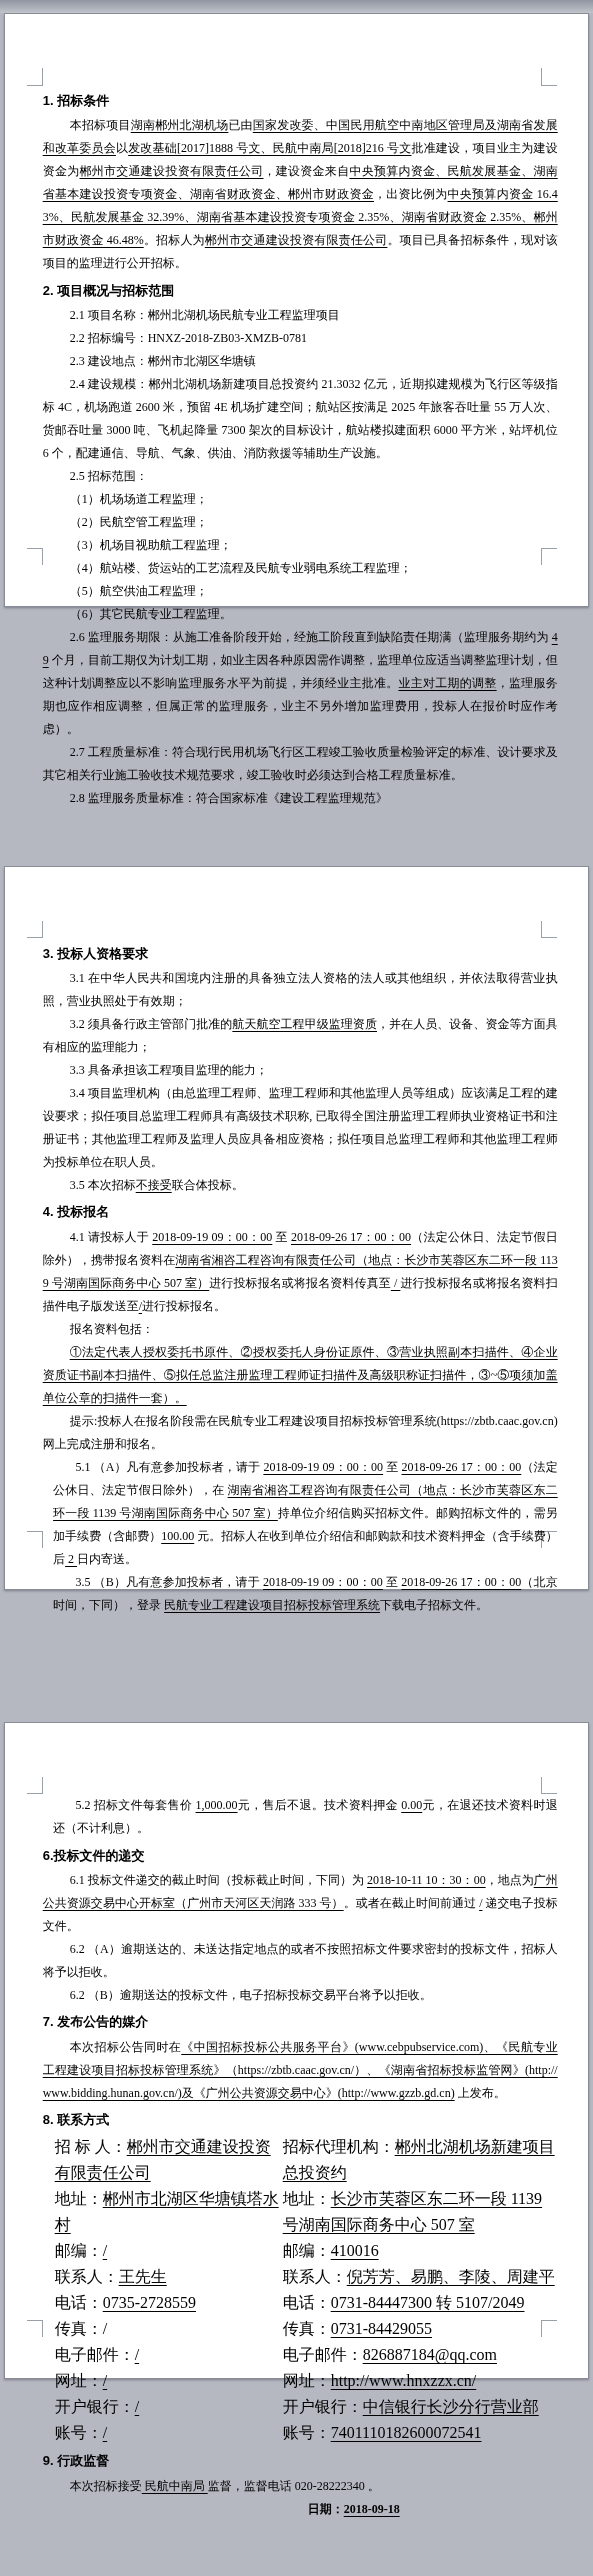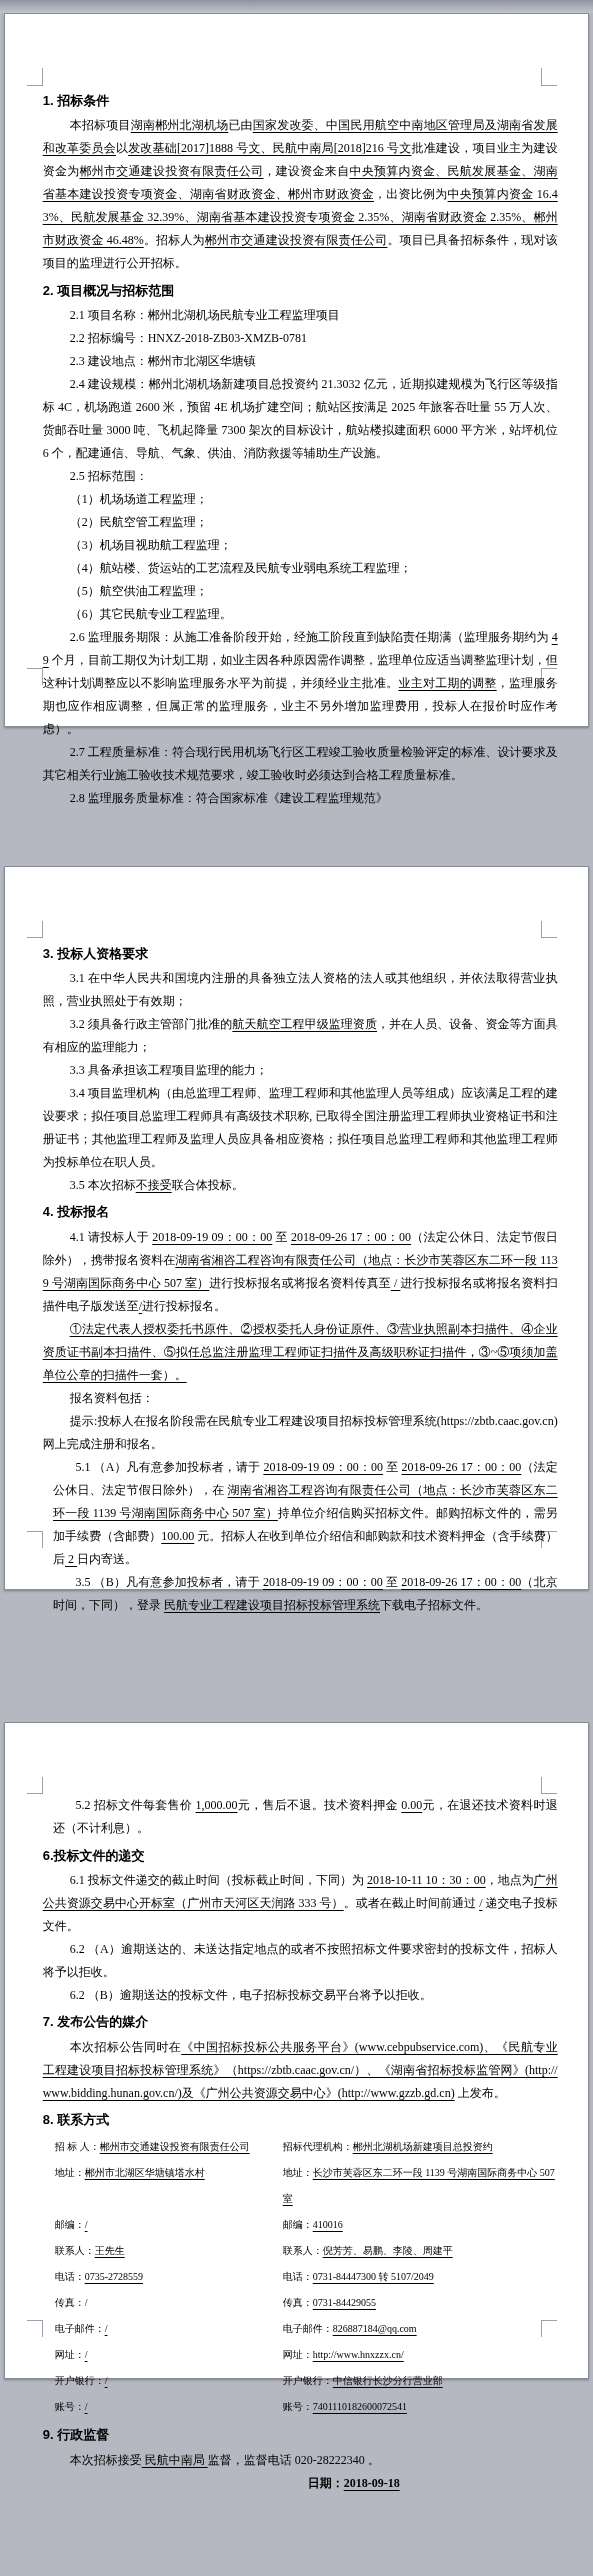--- a/index.html
+++ b/index.html
@@ -12,21 +12,21 @@
   .desk { position:relative; width:594px; height:2576px; background:#b5b8c1; }
   .desk::before {
     content:""; position:absolute; left:0; top:0; width:100%; height:13.4px;
     background:linear-gradient(#8f95a1,#c0c3ca);
   }
   .page {
     position:absolute; left:3.7px; width:585px;
     background:#fff; border:0.7px solid #878c96; box-sizing:border-box;
     box-shadow:0 1.5px 2.2px rgba(40,44,55,.35);
   }
-  #page1 { top:13.4px;   height:714px; }
+  #page1 { top:13.4px;   height:594px; }
   #page2 { top:866px; height:724px; }
   #page3 { top:1722px; height:657px; }
 
   
   .mk { position:absolute; width:15px; height:16.4px; }
   .mk.tl { left:22.3px;  top:54px;    border-right:0.7px solid #9aa0a9; border-bottom:0.7px solid #9aa0a9; }
   .mk.tr { right:31px; top:54px;    border-left:0.7px solid #9aa0a9;  border-bottom:0.7px solid #9aa0a9; }
   .mk.bl { left:22.3px;  bottom:41px; border-right:0.7px solid #9aa0a9; border-top:0.7px solid #9aa0a9; }
   .mk.br { right:31px; bottom:41px; border-left:0.7px solid #9aa0a9;  border-top:0.7px solid #9aa0a9; }
 
@@ -39,21 +39,21 @@
   }
   p.body {
     margin:0; font-size:12px; line-height:23px;
     text-align:justify; text-indent:27px;
     word-break:break-all;
   }
   p.body.ind  { margin-left:10.4px; text-indent:22.3px; }
   p.body.date { text-indent:265px;font-weight:bold; }
   .u { text-decoration:underline; text-underline-offset:3px; text-decoration-thickness:0.7px; }
 
-  .crow { display:flex; font-size:10px; line-height:26px; margin-left:12px; }
+  .crow { display:flex; font-size:16px; line-height:26px; margin-left:12px; }
   .cleft  { width:228px; flex:none; }
   .cright { flex:1; word-break:break-all; }
 </style>
 </head>
 <body>
 
 <div class="desk">
 
   <div class="page" id="page1">
     <div class="mk tl"></div>
@@ -88,22 +88,22 @@
     <div class="mk br"></div>
     <div class="content">
         <div class="h1"><span>3. 投标人资格要求</span></div>
         <p class="body"><span>3.1 在中华人民共和国境内注册的具备独立法人资格的法人或其他组织，并依法取得营业执照，营业执照处于有效期；</span></p>
         <p class="body"><span>3.2 须具备行政主管部门批准的</span><span class="u">航天航空工程甲级监理资质</span><span>，并在人员、设备、资金等方面具有相应的监理能力；</span></p>
         <p class="body"><span>3.3 具备承担该工程项目监理的能力；</span></p>
         <p class="body"><span>3.4 项目监理机构（由总监理工程师、监理工程师和其他监理人员等组成）应该满足工程的建设要求；拟任项目总监理工程师具有高级技术职称, 已取得全国注册监理工程师执业资格证书和注册证书；其他监理工程师及监理人员应具备相应资格；拟任项目总监理工程师和其他监理工程师为投标单位在职人员。</span></p>
         <p class="body"><span>3.5 本次招标</span><span class="u">不接受</span><span>联合体投标。</span></p>
         <div class="h1"><span>4. 投标报名</span></div>
         <p class="body"><span>4.1 请投标人于 </span><span class="u">2018-09-19  09：00：00</span><span> 至 </span><span class="u">2018-09-26  17：00：00</span><span>（法定公休日、法定节假日除外），携带报名资料在</span><span class="u">湖南省湘咨工程咨询有限责任公司（地点：长沙市芙蓉区东二环一段 1139 号湖南国际商务中心 507 室）</span><span>进行投标报名或将报名资料传真至</span><span class="u"> / </span><span>进行投标报名或将报名资料扫描件电子版发送至</span><span class="u">/</span><span>进行投标报名。</span></p>
+        <p class="body"><span>报名资料包括：</span></p>
         <p class="body"><span class="u">①法定代表人授权委托书原件、②授权委托人身份证原件、③营业执照副本扫描件、④企业资质证书副本扫描件、⑤拟任总监注册监理工程师证扫描件及高级职称证扫描件，③~⑤项须加盖单位公章的扫描件一套）。</span></p>
-        <p class="body"><span>报名资料包括：</span></p>
         <p class="body"><span>提示:投标人在报名阶段需在民航专业工程建设项目招标投标管理系统(https://zbtb.caac.gov.cn)网上完成注册和报名。</span></p>
         <p class="body ind"><span>5.1 （A）凡有意参加投标者，请于 </span><span class="u">2018-09-19 09：00：00</span><span> 至 </span><span class="u">2018-09-26 17：00：00</span><span>（法定公休日、法定节假日除外），在 </span><span class="u">湖南省湘咨工程咨询有限责任公司（地点：长沙市芙蓉区东二环一段 1139 号湖南国际商务中心 507 室）</span><span>持单位介绍信购买招标文件。邮购招标文件的，需另加手续费（含邮费）</span><span class="u">100.00</span><span> 元。招标人在收到单位介绍信和邮购款和技术资料押金（含手续费）后</span><span class="u"> 2 </span><span>日内寄送。</span></p>
         <p class="body ind"><span>3.5 （B）凡有意参加投标者，请于 </span><span class="u">2018-09-19 09：00：00</span><span> 至 </span><span class="u">2018-09-26 17：00：00</span><span>（北京时间，下同），登录 </span><span class="u">民航专业工程建设项目招标投标管理系统</span><span>下载电子招标文件。</span></p>
       </div>
   </div>
 
   <div class="page" id="page3">
     <div class="mk tl"></div>
     <div class="mk tr"></div>
     <div class="mk bl"></div>

